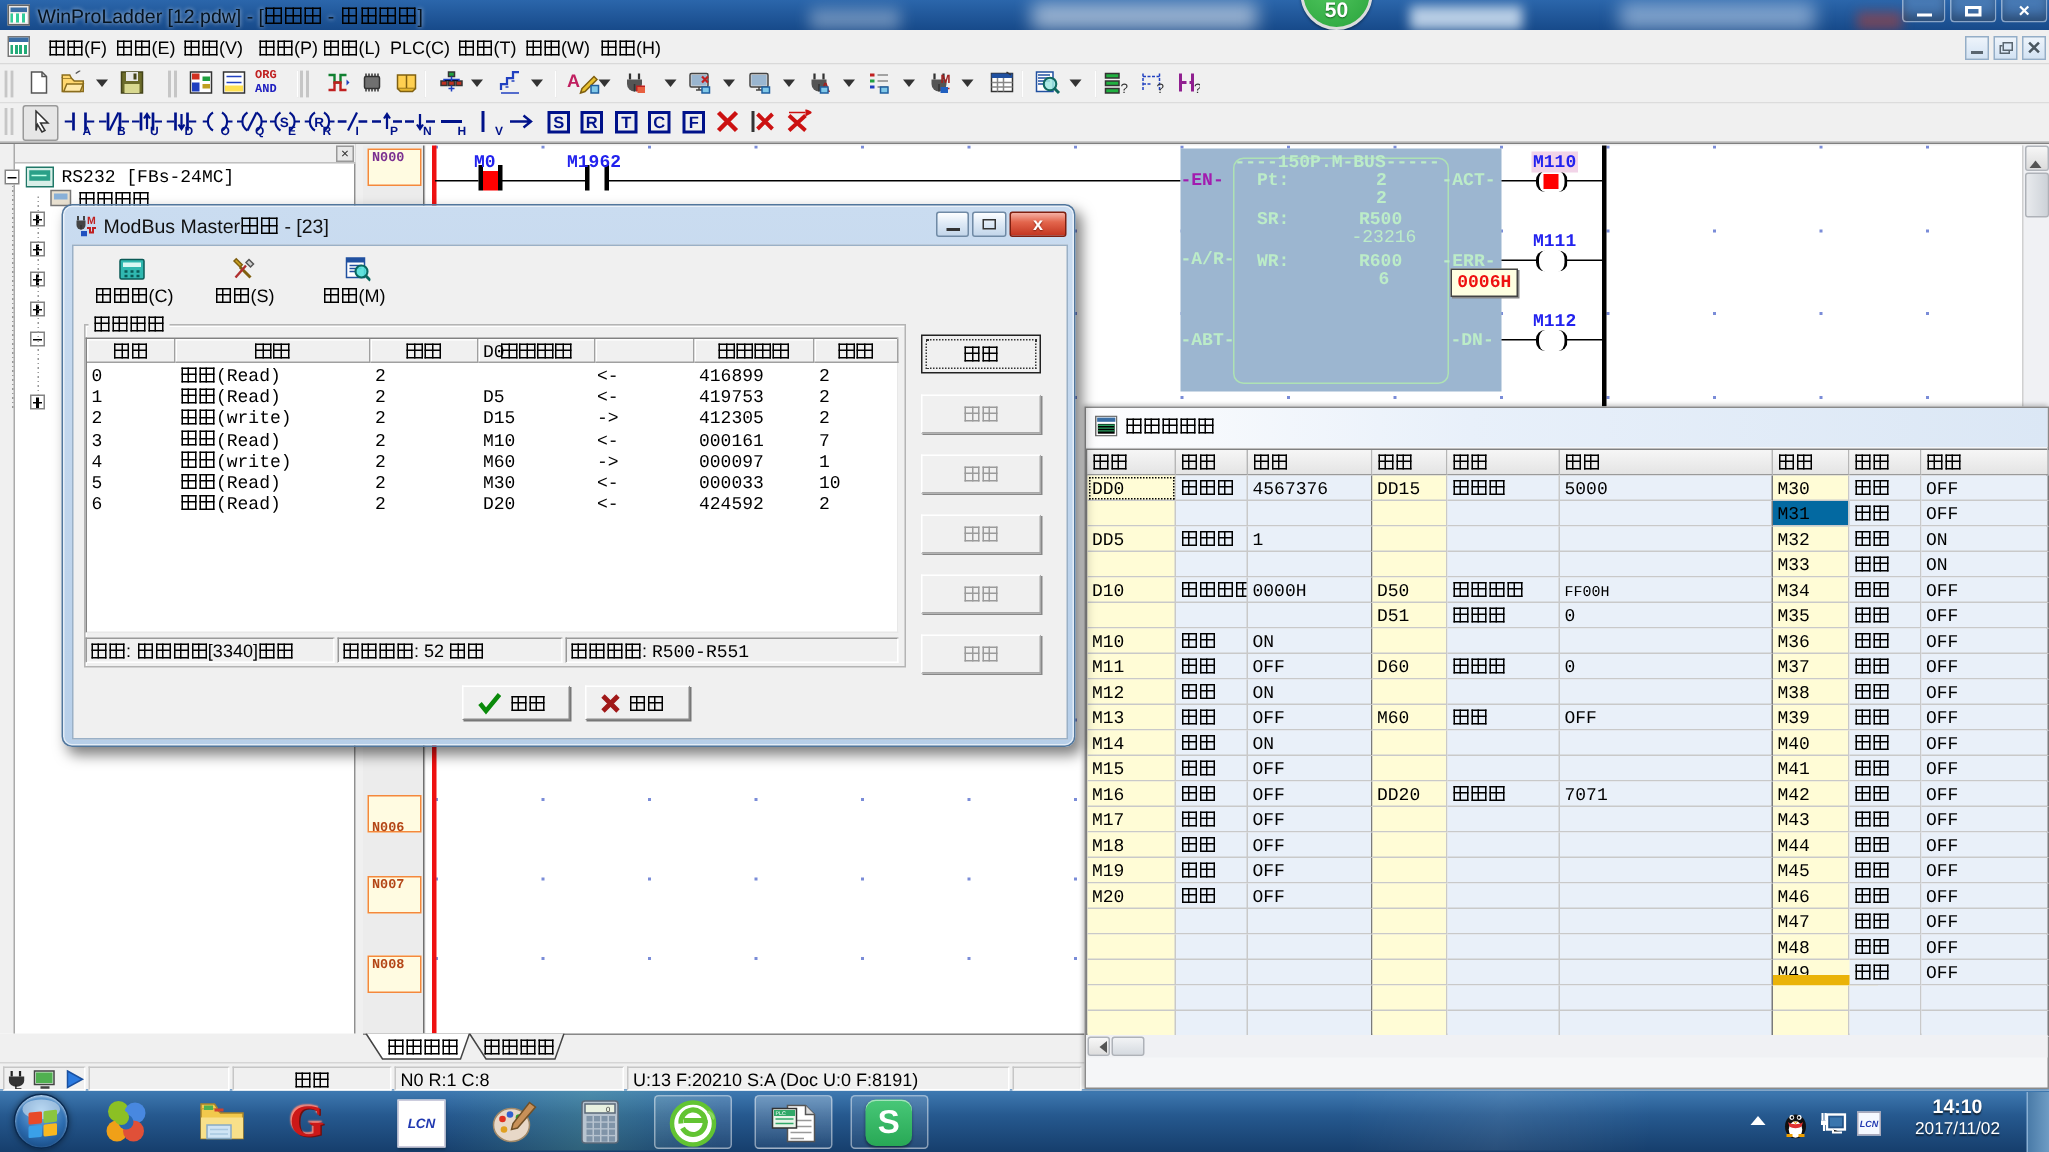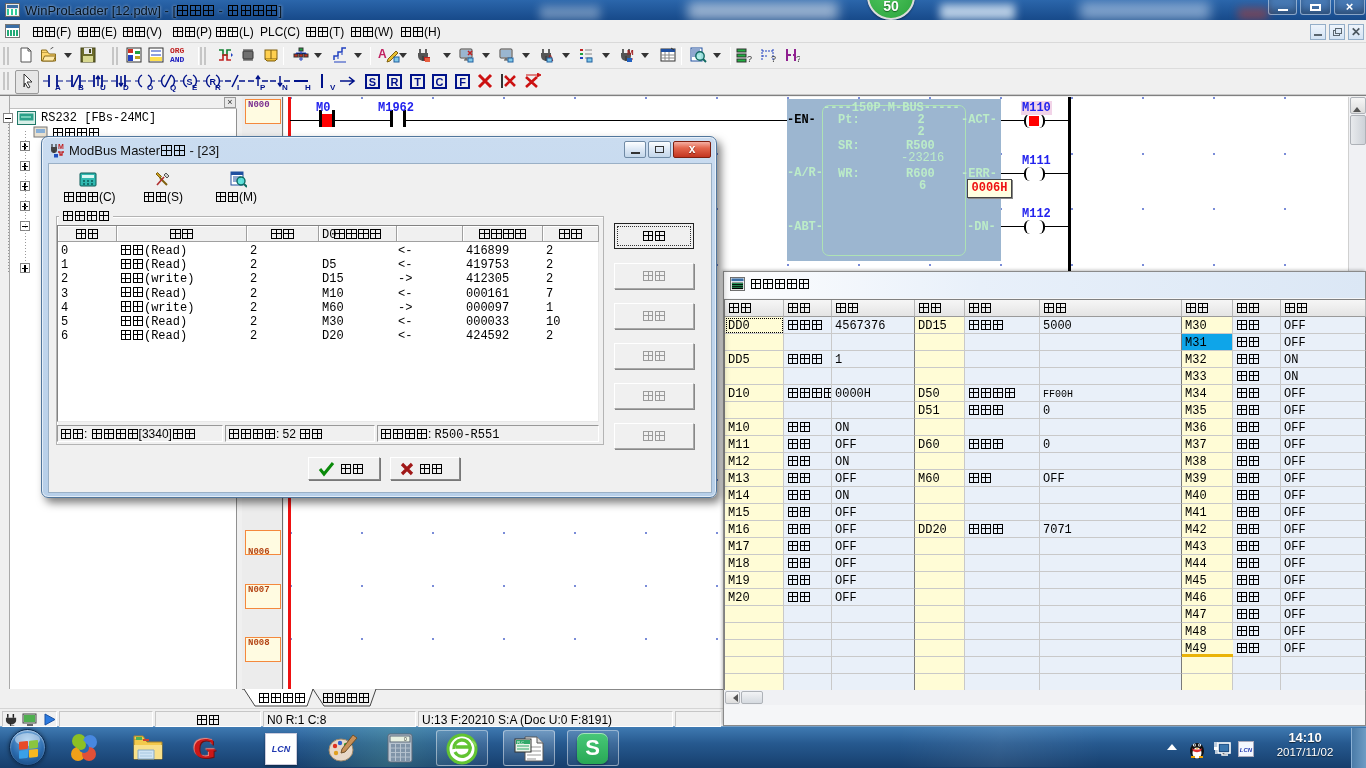--- a/index.html
+++ b/index.html
@@ -448,21 +448,21 @@
 <div class="ab" style="left:318.5px;top:109.5px;width:3px;height:17.5px;background:#000"></div>
 <div class="ab" style="left:331.5px;top:109.5px;width:3px;height:17.5px;background:#000"></div>
 <div class="ab" style="left:321.5px;top:113.5px;width:10px;height:13px;background:#f00"></div>
 <div class="ab" style="left:316px;top:101px;font-size:12px;font-weight:bold;color:#2222ee;font-family:'Liberation Mono',monospace">M0</div>
 <div class="ab" style="left:389.5px;top:109.5px;width:3px;height:17.5px;background:#000"></div>
 <div class="ab" style="left:402.5px;top:109.5px;width:3px;height:17.5px;background:#000"></div>
 <div class="ab" style="left:378px;top:101px;font-size:12px;font-weight:bold;color:#2222ee;font-family:'Liberation Mono',monospace">M1962</div>
 <div class="ab" style="left:787px;top:99px;width:214px;height:162px;background:#9cb6d0"></div>
 <div class="ab" style="left:822px;top:105px;width:144px;height:151px;border:1.5px solid #aee2b4;border-radius:7px"></div>
 <div class="ab" style="left:823px;top:101px;color:#bcecc8;font-family:'Liberation Mono',monospace;font-size:12px;font-weight:bold;white-space:pre">----150P.M-BUS-----</div>
-<div class="ab" style="left:787px;top:113px;color:#000000;font-family:'Liberation Mono',monospace;font-size:12px;font-weight:bold;white-space:pre">-EN-</div>
+<div class="ab" style="left:787px;top:113px;color:#a21caf;font-family:'Liberation Mono',monospace;font-size:12px;font-weight:bold;white-space:pre">-EN-</div>
 <div class="ab" style="left:787px;top:166px;color:#bcecc8;font-family:'Liberation Mono',monospace;font-size:12px;font-weight:bold;white-space:pre">-A/R-</div>
 <div class="ab" style="left:787px;top:220px;color:#bcecc8;font-family:'Liberation Mono',monospace;font-size:12px;font-weight:bold;white-space:pre">-ABT-</div>
 <div class="ab" style="left:961px;top:113px;color:#bcecc8;font-family:'Liberation Mono',monospace;font-size:12px;font-weight:bold;white-space:pre">-ACT-</div>
 <div class="ab" style="left:961px;top:167px;color:#bcecc8;font-family:'Liberation Mono',monospace;font-size:12px;font-weight:bold;white-space:pre">-ERR-</div>
 <div class="ab" style="left:967px;top:220px;color:#bcecc8;font-family:'Liberation Mono',monospace;font-size:12px;font-weight:bold;white-space:pre">-DN-</div>
 <div class="ab" style="left:838px;top:113px;color:#bcecc8;font-family:'Liberation Mono',monospace;font-size:12px;font-weight:bold;white-space:pre">Pt:</div>
 <div class="ab" style="left:903px;top:113px;color:#bcecc8;font-family:'Liberation Mono',monospace;font-size:12px;font-weight:bold;white-space:pre">  2</div>
 <div class="ab" style="left:903px;top:125px;color:#bcecc8;font-family:'Liberation Mono',monospace;font-size:12px;font-weight:bold;white-space:pre">  2</div>
 <div class="ab" style="left:838px;top:139px;color:#bcecc8;font-family:'Liberation Mono',monospace;font-size:12px;font-weight:bold;white-space:pre">SR:</div>
 <div class="ab" style="left:906px;top:139px;color:#bcecc8;font-family:'Liberation Mono',monospace;font-size:12px;font-weight:bold;white-space:pre">R500</div>
@@ -572,21 +572,21 @@
       <div class="ab" style="left:315px;top:17px;width:142px;height:17px;background:#e9f0f9;border-right:1px solid #7a7a7a;border-bottom:1px solid #c9c9c9;font-size:12px;padding:1px 0 0 3px;white-space:nowrap;overflow:hidden"><span class="mono" style="font-size:12px">5000</span></div>
       <div class="ab" style="left:457px;top:17px;width:51px;height:17px;background:#fffcd6;border-right:1px solid #c9c9c9;border-bottom:1px solid #c9c9c9;font-size:12px;padding:1px 0 0 3px;white-space:nowrap;overflow:hidden"><span class="mono" style="font-size:12px">M30</span></div>
       <div class="ab" style="left:508px;top:17px;width:48px;height:17px;background:#e9f0f9;border-right:1px solid #c9c9c9;border-bottom:1px solid #c9c9c9;font-size:12px;padding:1px 0 0 3px;white-space:nowrap;overflow:hidden"><i class="z"></i><i class="z"></i></div>
       <div class="ab" style="left:556px;top:17px;width:85px;height:17px;background:#e9f0f9;border-right:1px solid #7a7a7a;border-bottom:1px solid #c9c9c9;font-size:12px;padding:1px 0 0 3px;white-space:nowrap;overflow:hidden"><span class="mono" style="font-size:12px">OFF</span></div>
       <div class="ab" style="left:0px;top:34px;width:59px;height:17px;background:#fffcd6;border-right:1px solid #c9c9c9;border-bottom:1px solid #c9c9c9;font-size:12px;padding:1px 0 0 3px;white-space:nowrap;overflow:hidden"><span class="mono" style="font-size:12px"></span></div>
       <div class="ab" style="left:59px;top:34px;width:48px;height:17px;background:#e9f0f9;border-right:1px solid #c9c9c9;border-bottom:1px solid #c9c9c9;font-size:12px;padding:1px 0 0 3px;white-space:nowrap;overflow:hidden"></div>
       <div class="ab" style="left:107px;top:34px;width:83px;height:17px;background:#e9f0f9;border-right:1px solid #7a7a7a;border-bottom:1px solid #c9c9c9;font-size:12px;padding:1px 0 0 3px;white-space:nowrap;overflow:hidden"><span class="mono" style="font-size:12px"></span></div>
       <div class="ab" style="left:190px;top:34px;width:50px;height:17px;background:#fffcd6;border-right:1px solid #c9c9c9;border-bottom:1px solid #c9c9c9;font-size:12px;padding:1px 0 0 3px;white-space:nowrap;overflow:hidden"><span class="mono" style="font-size:12px"></span></div>
       <div class="ab" style="left:240px;top:34px;width:75px;height:17px;background:#e9f0f9;border-right:1px solid #c9c9c9;border-bottom:1px solid #c9c9c9;font-size:12px;padding:1px 0 0 3px;white-space:nowrap;overflow:hidden"></div>
       <div class="ab" style="left:315px;top:34px;width:142px;height:17px;background:#e9f0f9;border-right:1px solid #7a7a7a;border-bottom:1px solid #c9c9c9;font-size:12px;padding:1px 0 0 3px;white-space:nowrap;overflow:hidden"><span class="mono" style="font-size:12px"></span></div>
-      <div class="ab" style="left:457px;top:34px;width:51px;height:17px;background:#0ea5e9;border-right:1px solid #c9c9c9;border-bottom:1px solid #c9c9c9;font-size:12px;padding:1px 0 0 3px;white-space:nowrap;overflow:hidden"><span class="mono" style="font-size:12px">M31</span></div>
+      <div class="ab" style="left:457px;top:34px;width:51px;height:17px;background:#0369a1;border-right:1px solid #c9c9c9;border-bottom:1px solid #c9c9c9;font-size:12px;padding:1px 0 0 3px;white-space:nowrap;overflow:hidden"><span class="mono" style="font-size:12px">M31</span></div>
       <div class="ab" style="left:508px;top:34px;width:48px;height:17px;background:#e9f0f9;border-right:1px solid #c9c9c9;border-bottom:1px solid #c9c9c9;font-size:12px;padding:1px 0 0 3px;white-space:nowrap;overflow:hidden"><i class="z"></i><i class="z"></i></div>
       <div class="ab" style="left:556px;top:34px;width:85px;height:17px;background:#e9f0f9;border-right:1px solid #7a7a7a;border-bottom:1px solid #c9c9c9;font-size:12px;padding:1px 0 0 3px;white-space:nowrap;overflow:hidden"><span class="mono" style="font-size:12px">OFF</span></div>
       <div class="ab" style="left:0px;top:51px;width:59px;height:17px;background:#fffcd6;border-right:1px solid #c9c9c9;border-bottom:1px solid #c9c9c9;font-size:12px;padding:1px 0 0 3px;white-space:nowrap;overflow:hidden"><span class="mono" style="font-size:12px">DD5</span></div>
       <div class="ab" style="left:59px;top:51px;width:48px;height:17px;background:#e9f0f9;border-right:1px solid #c9c9c9;border-bottom:1px solid #c9c9c9;font-size:12px;padding:1px 0 0 3px;white-space:nowrap;overflow:hidden"><i class="z"></i><i class="z"></i><i class="z"></i></div>
       <div class="ab" style="left:107px;top:51px;width:83px;height:17px;background:#e9f0f9;border-right:1px solid #7a7a7a;border-bottom:1px solid #c9c9c9;font-size:12px;padding:1px 0 0 3px;white-space:nowrap;overflow:hidden"><span class="mono" style="font-size:12px">1</span></div>
       <div class="ab" style="left:190px;top:51px;width:50px;height:17px;background:#fffcd6;border-right:1px solid #c9c9c9;border-bottom:1px solid #c9c9c9;font-size:12px;padding:1px 0 0 3px;white-space:nowrap;overflow:hidden"><span class="mono" style="font-size:12px"></span></div>
       <div class="ab" style="left:240px;top:51px;width:75px;height:17px;background:#e9f0f9;border-right:1px solid #c9c9c9;border-bottom:1px solid #c9c9c9;font-size:12px;padding:1px 0 0 3px;white-space:nowrap;overflow:hidden"></div>
       <div class="ab" style="left:315px;top:51px;width:142px;height:17px;background:#e9f0f9;border-right:1px solid #7a7a7a;border-bottom:1px solid #c9c9c9;font-size:12px;padding:1px 0 0 3px;white-space:nowrap;overflow:hidden"><span class="mono" style="font-size:12px"></span></div>
       <div class="ab" style="left:457px;top:51px;width:51px;height:17px;background:#fffcd6;border-right:1px solid #c9c9c9;border-bottom:1px solid #c9c9c9;font-size:12px;padding:1px 0 0 3px;white-space:nowrap;overflow:hidden"><span class="mono" style="font-size:12px">M32</span></div>
       <div class="ab" style="left:508px;top:51px;width:48px;height:17px;background:#e9f0f9;border-right:1px solid #c9c9c9;border-bottom:1px solid #c9c9c9;font-size:12px;padding:1px 0 0 3px;white-space:nowrap;overflow:hidden"><i class="z"></i><i class="z"></i></div>
@@ -734,21 +734,21 @@
       <div class="ab" style="left:315px;top:323px;width:142px;height:17px;background:#e9f0f9;border-right:1px solid #7a7a7a;border-bottom:1px solid #c9c9c9;font-size:12px;padding:1px 0 0 3px;white-space:nowrap;overflow:hidden"><span class="mono" style="font-size:12px"></span></div>
       <div class="ab" style="left:457px;top:323px;width:51px;height:17px;background:#fffcd6;border-right:1px solid #c9c9c9;border-bottom:1px solid #c9c9c9;font-size:12px;padding:1px 0 0 3px;white-space:nowrap;overflow:hidden"><span class="mono" style="font-size:12px">M48</span></div>
       <div class="ab" style="left:508px;top:323px;width:48px;height:17px;background:#e9f0f9;border-right:1px solid #c9c9c9;border-bottom:1px solid #c9c9c9;font-size:12px;padding:1px 0 0 3px;white-space:nowrap;overflow:hidden"><i class="z"></i><i class="z"></i></div>
       <div class="ab" style="left:556px;top:323px;width:85px;height:17px;background:#e9f0f9;border-right:1px solid #7a7a7a;border-bottom:1px solid #c9c9c9;font-size:12px;padding:1px 0 0 3px;white-space:nowrap;overflow:hidden"><span class="mono" style="font-size:12px">OFF</span></div>
       <div class="ab" style="left:0px;top:340px;width:59px;height:17px;background:#fffcd6;border-right:1px solid #c9c9c9;border-bottom:1px solid #c9c9c9;font-size:12px;padding:1px 0 0 3px;white-space:nowrap;overflow:hidden"><span class="mono" style="font-size:12px"></span></div>
       <div class="ab" style="left:59px;top:340px;width:48px;height:17px;background:#e9f0f9;border-right:1px solid #c9c9c9;border-bottom:1px solid #c9c9c9;font-size:12px;padding:1px 0 0 3px;white-space:nowrap;overflow:hidden"></div>
       <div class="ab" style="left:107px;top:340px;width:83px;height:17px;background:#e9f0f9;border-right:1px solid #7a7a7a;border-bottom:1px solid #c9c9c9;font-size:12px;padding:1px 0 0 3px;white-space:nowrap;overflow:hidden"><span class="mono" style="font-size:12px"></span></div>
       <div class="ab" style="left:190px;top:340px;width:50px;height:17px;background:#fffcd6;border-right:1px solid #c9c9c9;border-bottom:1px solid #c9c9c9;font-size:12px;padding:1px 0 0 3px;white-space:nowrap;overflow:hidden"><span class="mono" style="font-size:12px"></span></div>
       <div class="ab" style="left:240px;top:340px;width:75px;height:17px;background:#e9f0f9;border-right:1px solid #c9c9c9;border-bottom:1px solid #c9c9c9;font-size:12px;padding:1px 0 0 3px;white-space:nowrap;overflow:hidden"></div>
       <div class="ab" style="left:315px;top:340px;width:142px;height:17px;background:#e9f0f9;border-right:1px solid #7a7a7a;border-bottom:1px solid #c9c9c9;font-size:12px;padding:1px 0 0 3px;white-space:nowrap;overflow:hidden"><span class="mono" style="font-size:12px"></span></div>
-      <div class="ab" style="left:457px;top:340px;width:70px;height:17px;background:#fffcd6;border-right:1px solid #c9c9c9;border-bottom:3px solid #eab308;font-size:12px;padding:1px 4px 0 3px;white-space:nowrap;overflow:hidden"><span class="mono" style="font-size:12px">M49</span></div>
+      <div class="ab" style="left:457px;top:340px;width:70px;height:17px;background:#fffcd6;border-right:1px solid #c9c9c9;border-bottom:7px solid #eab308;font-size:12px;padding:1px 4px 0 3px;white-space:nowrap;overflow:hidden"><span class="mono" style="font-size:12px">M49</span></div>
       <div class="ab" style="left:508px;top:340px;width:48px;height:17px;background:#e9f0f9;border-right:1px solid #c9c9c9;border-bottom:1px solid #c9c9c9;font-size:12px;padding:1px 0 0 3px;white-space:nowrap;overflow:hidden"><i class="z"></i><i class="z"></i></div>
       <div class="ab" style="left:556px;top:340px;width:85px;height:17px;background:#e9f0f9;border-right:1px solid #7a7a7a;border-bottom:1px solid #c9c9c9;font-size:12px;padding:1px 0 0 3px;white-space:nowrap;overflow:hidden"><span class="mono" style="font-size:12px">OFF</span></div>
       <div class="ab" style="left:0px;top:357px;width:59px;height:17px;background:#fffcd6;border-right:1px solid #c9c9c9;border-bottom:1px solid #c9c9c9;font-size:12px;padding:1px 0 0 3px;white-space:nowrap;overflow:hidden"><span class="mono" style="font-size:12px"></span></div>
       <div class="ab" style="left:59px;top:357px;width:48px;height:17px;background:#e9f0f9;border-right:1px solid #c9c9c9;border-bottom:1px solid #c9c9c9;font-size:12px;padding:1px 0 0 3px;white-space:nowrap;overflow:hidden"></div>
       <div class="ab" style="left:107px;top:357px;width:83px;height:17px;background:#e9f0f9;border-right:1px solid #7a7a7a;border-bottom:1px solid #c9c9c9;font-size:12px;padding:1px 0 0 3px;white-space:nowrap;overflow:hidden"><span class="mono" style="font-size:12px"></span></div>
       <div class="ab" style="left:190px;top:357px;width:50px;height:17px;background:#fffcd6;border-right:1px solid #c9c9c9;border-bottom:1px solid #c9c9c9;font-size:12px;padding:1px 0 0 3px;white-space:nowrap;overflow:hidden"><span class="mono" style="font-size:12px"></span></div>
       <div class="ab" style="left:240px;top:357px;width:75px;height:17px;background:#e9f0f9;border-right:1px solid #c9c9c9;border-bottom:1px solid #c9c9c9;font-size:12px;padding:1px 0 0 3px;white-space:nowrap;overflow:hidden"></div>
       <div class="ab" style="left:315px;top:357px;width:142px;height:17px;background:#e9f0f9;border-right:1px solid #7a7a7a;border-bottom:1px solid #c9c9c9;font-size:12px;padding:1px 0 0 3px;white-space:nowrap;overflow:hidden"><span class="mono" style="font-size:12px"></span></div>
       <div class="ab" style="left:457px;top:357px;width:51px;height:17px;background:#fffcd6;border-right:1px solid #c9c9c9;border-bottom:1px solid #c9c9c9;font-size:12px;padding:1px 0 0 3px;white-space:nowrap;overflow:hidden"><span class="mono" style="font-size:12px"></span></div>
       <div class="ab" style="left:508px;top:357px;width:48px;height:17px;background:#e9f0f9;border-right:1px solid #c9c9c9;border-bottom:1px solid #c9c9c9;font-size:12px;padding:1px 0 0 3px;white-space:nowrap;overflow:hidden"></div>

